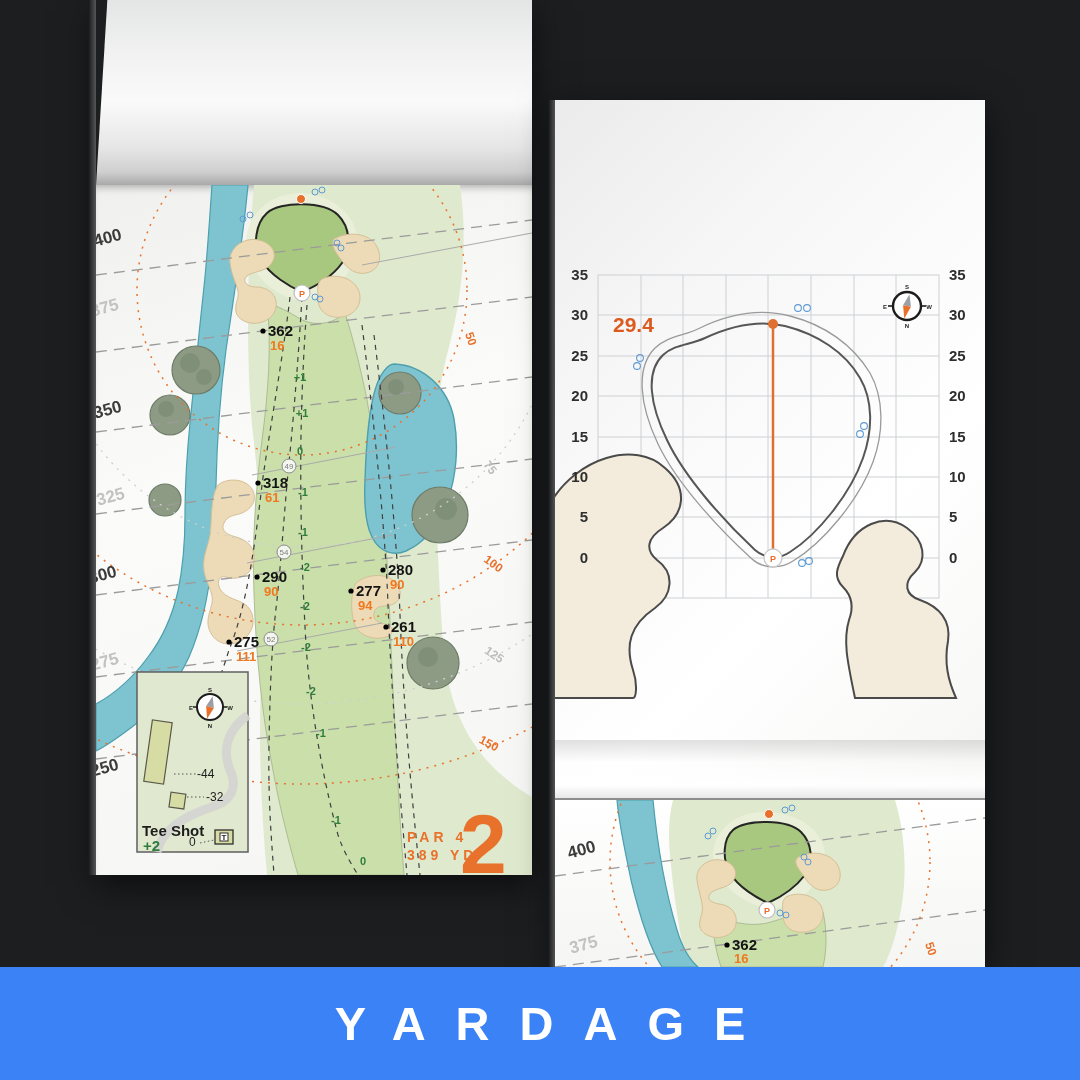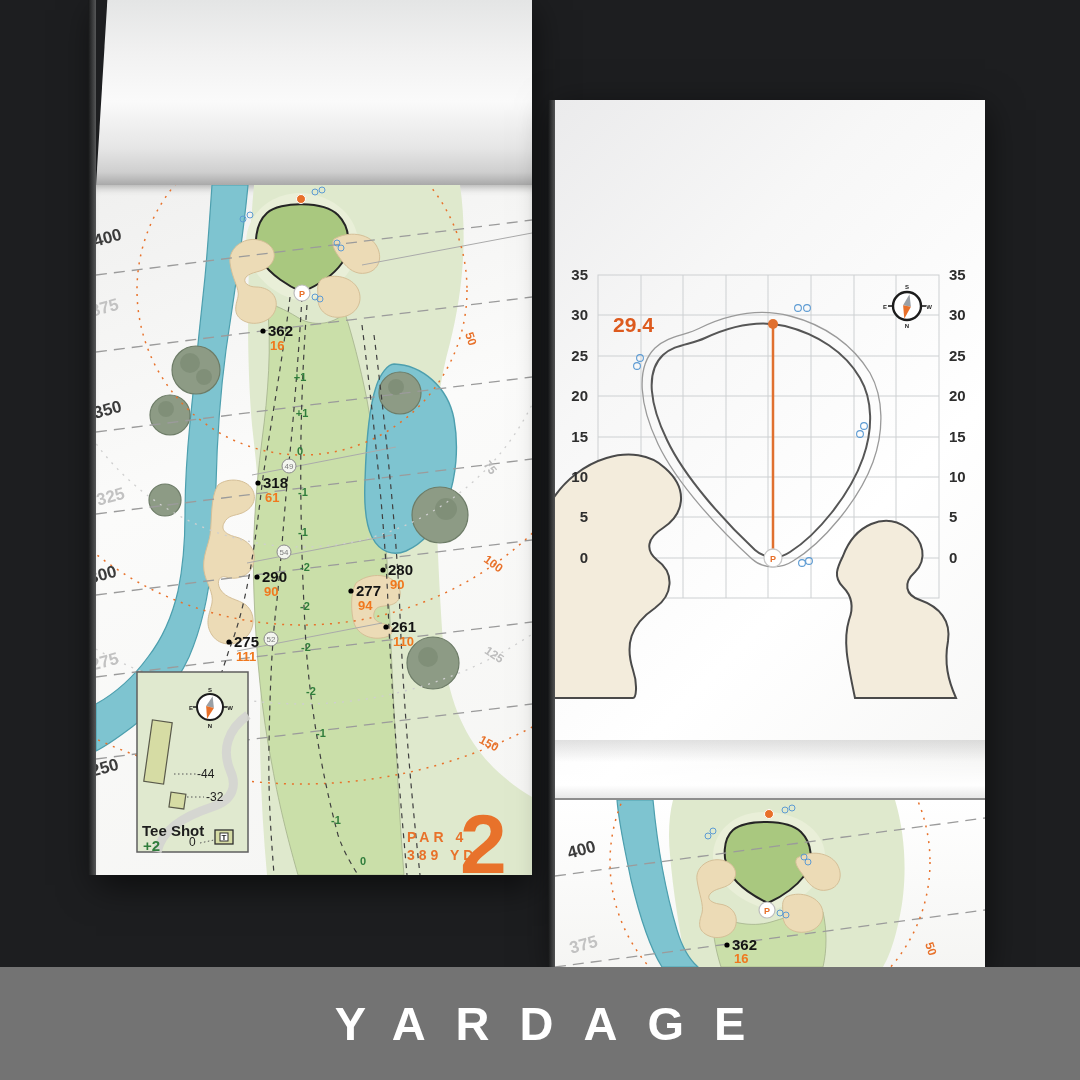--- a/index.html
+++ b/index.html
@@ -419,17 +419,17 @@
         <text class="ringlbl orange" transform="translate(372,150) rotate(72)">50</text>
         <g>
           <circle cx="172" cy="145" r="2.6"></circle>
           <text class="mnum" x="177" y="150">362</text>
           <text class="mcarry" x="179" y="163">16</text>
         </g>
       </svg>
     </div>
   </div>
 
-  <div class="banner" style="background:#737373;">
+  <div class="banner" style="background:#3b82f6;">
     <span>YARDAGE</span>
   </div>
 
 </div>
 
 </body></html>

